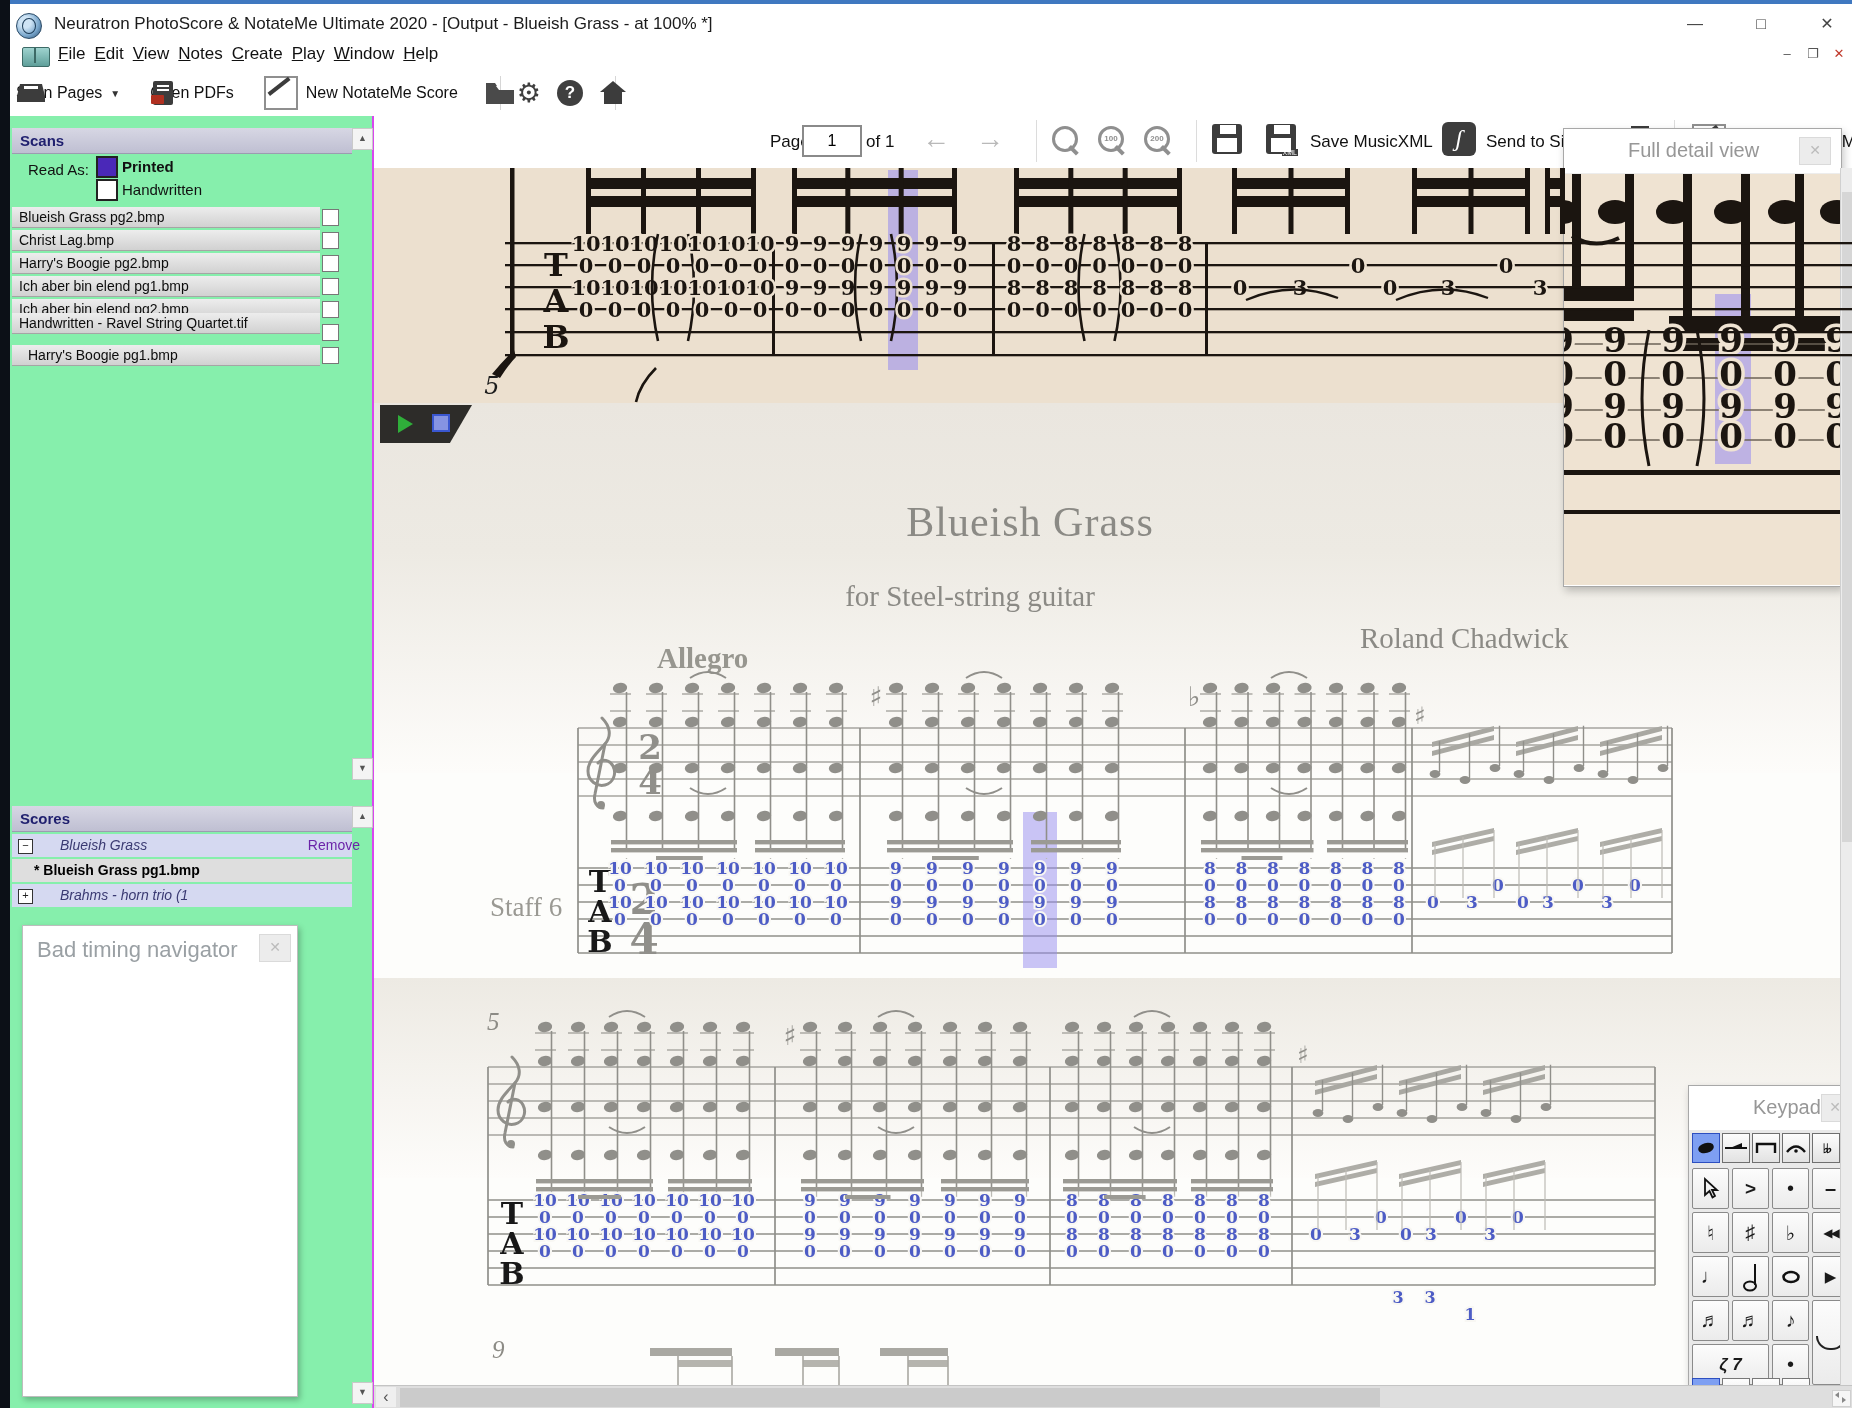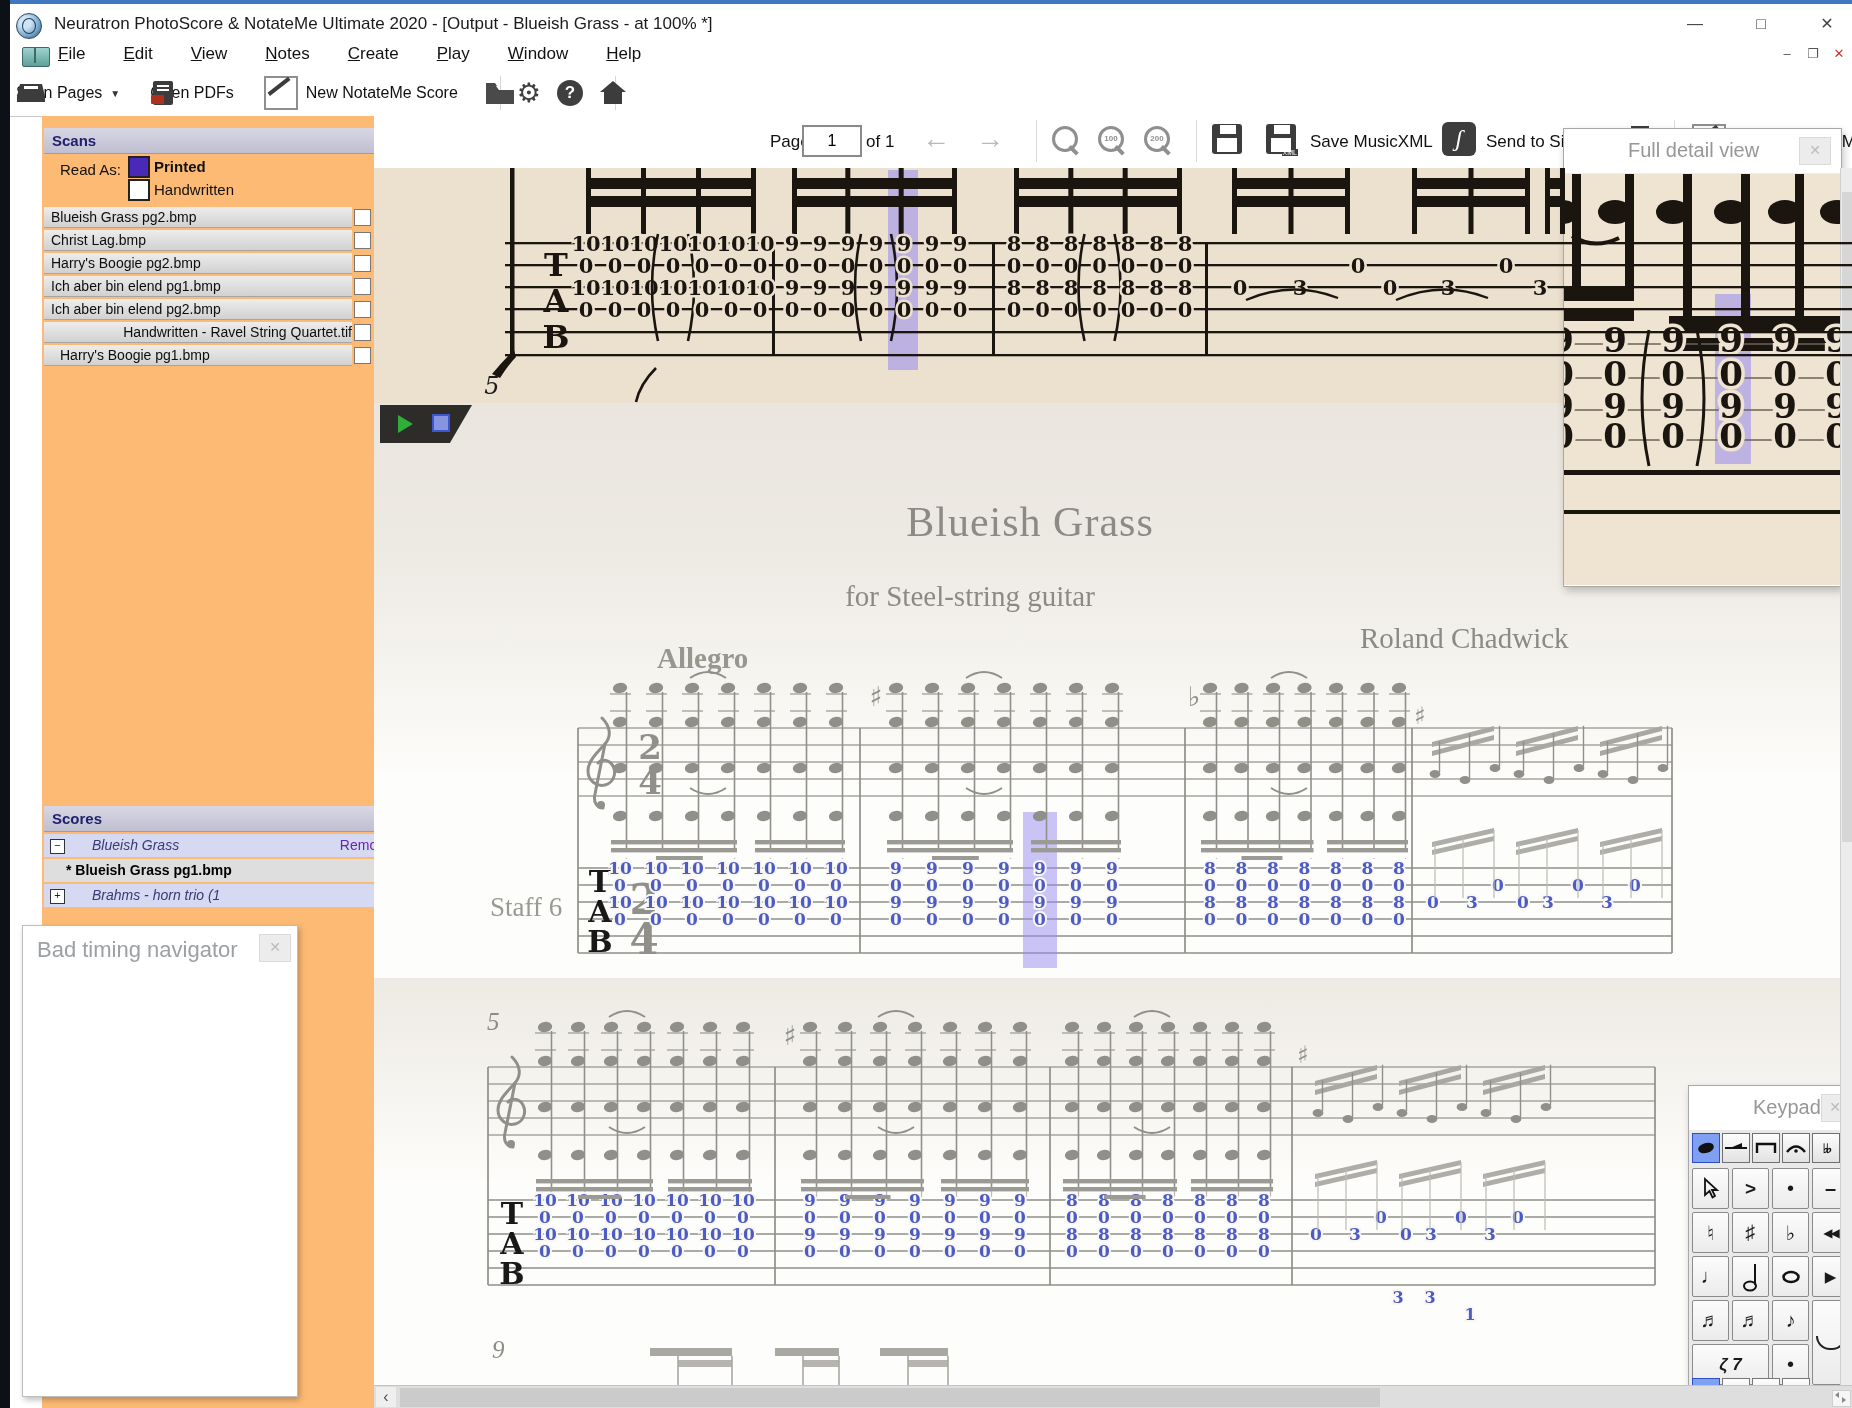--- a/index.html
+++ b/index.html
@@ -13,32 +13,32 @@
             border:1px solid #2a4a66;}
   #app-icon:after{content:"";position:absolute;left:5px;top:4px;width:12px;height:14px;
             border:1.5px solid #1d3c57;border-radius:50%;}
   #title-text{left:54px;top:10px;font-size:17px;color:#1b1b1b;white-space:nowrap;}
   .wbtn{top:8px;width:46px;height:26px;text-align:center;line-height:24px;color:#444;font-size:16px;}
   
   #menubar{left:0;top:44px;width:1852px;height:26px;background:#fff;}
   #book-icon{left:22px;top:47px;width:26px;height:18px;background:linear-gradient(#9fd3cf,#5f9f9a);
              border:1.5px solid #3c6a66;border-radius:2px;}
   #book-icon:after{content:"";position:absolute;left:11px;top:0;width:2px;height:15px;background:#3c6a66;}
-  #menu-items{left:58px;top:44px;display:flex;gap:38px;font-size:17px;color:#111;}
+  #menu-items{left:58px;top:44px;display:flex;gap:9px;font-size:17px;color:#111;}
   .menu-item{cursor:default;}
   .mdi-btn{top:46px;width:22px;height:18px;font-size:13px;line-height:16px;text-align:center;color:#555;}
   
   #toolbar{left:0;top:70px;width:1852px;height:46px;background:#fff;border-bottom:1px solid #c9c9c9;
            display:flex;align-items:center;font-size:16px;color:#111;}
   .tb-item{display:flex;align-items:center;gap:8px;margin-left:16px;white-space:nowrap;}
   .tb-sep{width:1px;height:34px;background:#d6d6d6;margin-left:16px;}
   .caret{font-size:10px;color:#333;}
   
   #left-strip{left:0;top:0;width:10px;height:1408px;background:#0c1017;}
-  #left-panel{left:10px;top:116px;width:362px;height:1292px;background:#fdba74;border-right:2px solid #14532d;margin-left:32px;}
+  #left-panel{left:10px;top:116px;width:362px;height:1292px;background:#86efac;border-right:2px solid #d946ef;}
   .panel-header{position:absolute;left:2px;width:340px;height:26px;background:linear-gradient(#d7d7e4,#bfbfd2);
                 color:#1f1f6e;font-weight:bold;font-size:15px;line-height:26px;padding-left:8px;box-sizing:border-box;
                 border-bottom:1px solid #9c9cb0;}
   .scroll-btn{position:absolute;width:19px;height:20px;background:#f4f4f4;border:1px solid #c9c9c9;
               color:#555;font-size:9px;text-align:center;line-height:19px;}
   .file-row{position:absolute;left:2px;width:308px;height:21px;background:linear-gradient(#ededed,#d1d1d1);
             border-bottom:1px solid #a5a5a5;font-size:14px;line-height:21px;padding-left:7px;box-sizing:border-box;color:#0d0d0d;}
   .file-check{position:absolute;width:15px;height:15px;background:#fff;border:1.5px solid #777;}
   .chk{position:absolute;width:18px;height:18px;border:2px solid #222;background:#fff;}
   .chk.filled{background:#4a28b8;}
@@ -212,21 +212,21 @@
       <div class="file-row" style="top:91px;">Blueish Grass pg2.bmp</div>
       <div class="file-check" style="left:312px;top:93px;"></div>
       <div class="file-row" style="top:114px;">Christ Lag.bmp</div>
       <div class="file-check" style="left:312px;top:116px;"></div>
       <div class="file-row" style="top:137px;">Harry's Boogie pg2.bmp</div>
       <div class="file-check" style="left:312px;top:139px;"></div>
       <div class="file-row" style="top:160px;">Ich aber bin elend pg1.bmp</div>
       <div class="file-check" style="left:312px;top:162px;"></div>
       <div class="file-row" style="top:183px;">Ich aber bin elend pg2.bmp</div>
       <div class="file-check" style="left:312px;top:185px;"></div>
-      <div class="file-row" style="top:206px;text-align:right;">Handwritten - Ravel String Quartet.tif</div>
+      <div class="file-row" style="top:197px;">Handwritten - Ravel String Quartet.tif</div>
       <div class="file-check" style="left:312px;top:208px;"></div>
       <div class="file-row" style="top:229px;padding-left:16px;">Harry's Boogie pg1.bmp</div>
       <div class="file-check" style="left:312px;top:231px;"></div>
     </div>
   <div class="scroll-btn" style="left:342px;top:642px;">▼</div>
 
   <div class="panel-header" style="top:690px;">Scores</div>
   <div class="scroll-btn" style="left:342px;top:690px;">▲</div>
   <div id="score-list">
       <div class="score-row" style="top:718px;background:#d5d9f1;color:#3a3a72;font-style:italic;padding-left:48px;">Blueish Grass</div>

